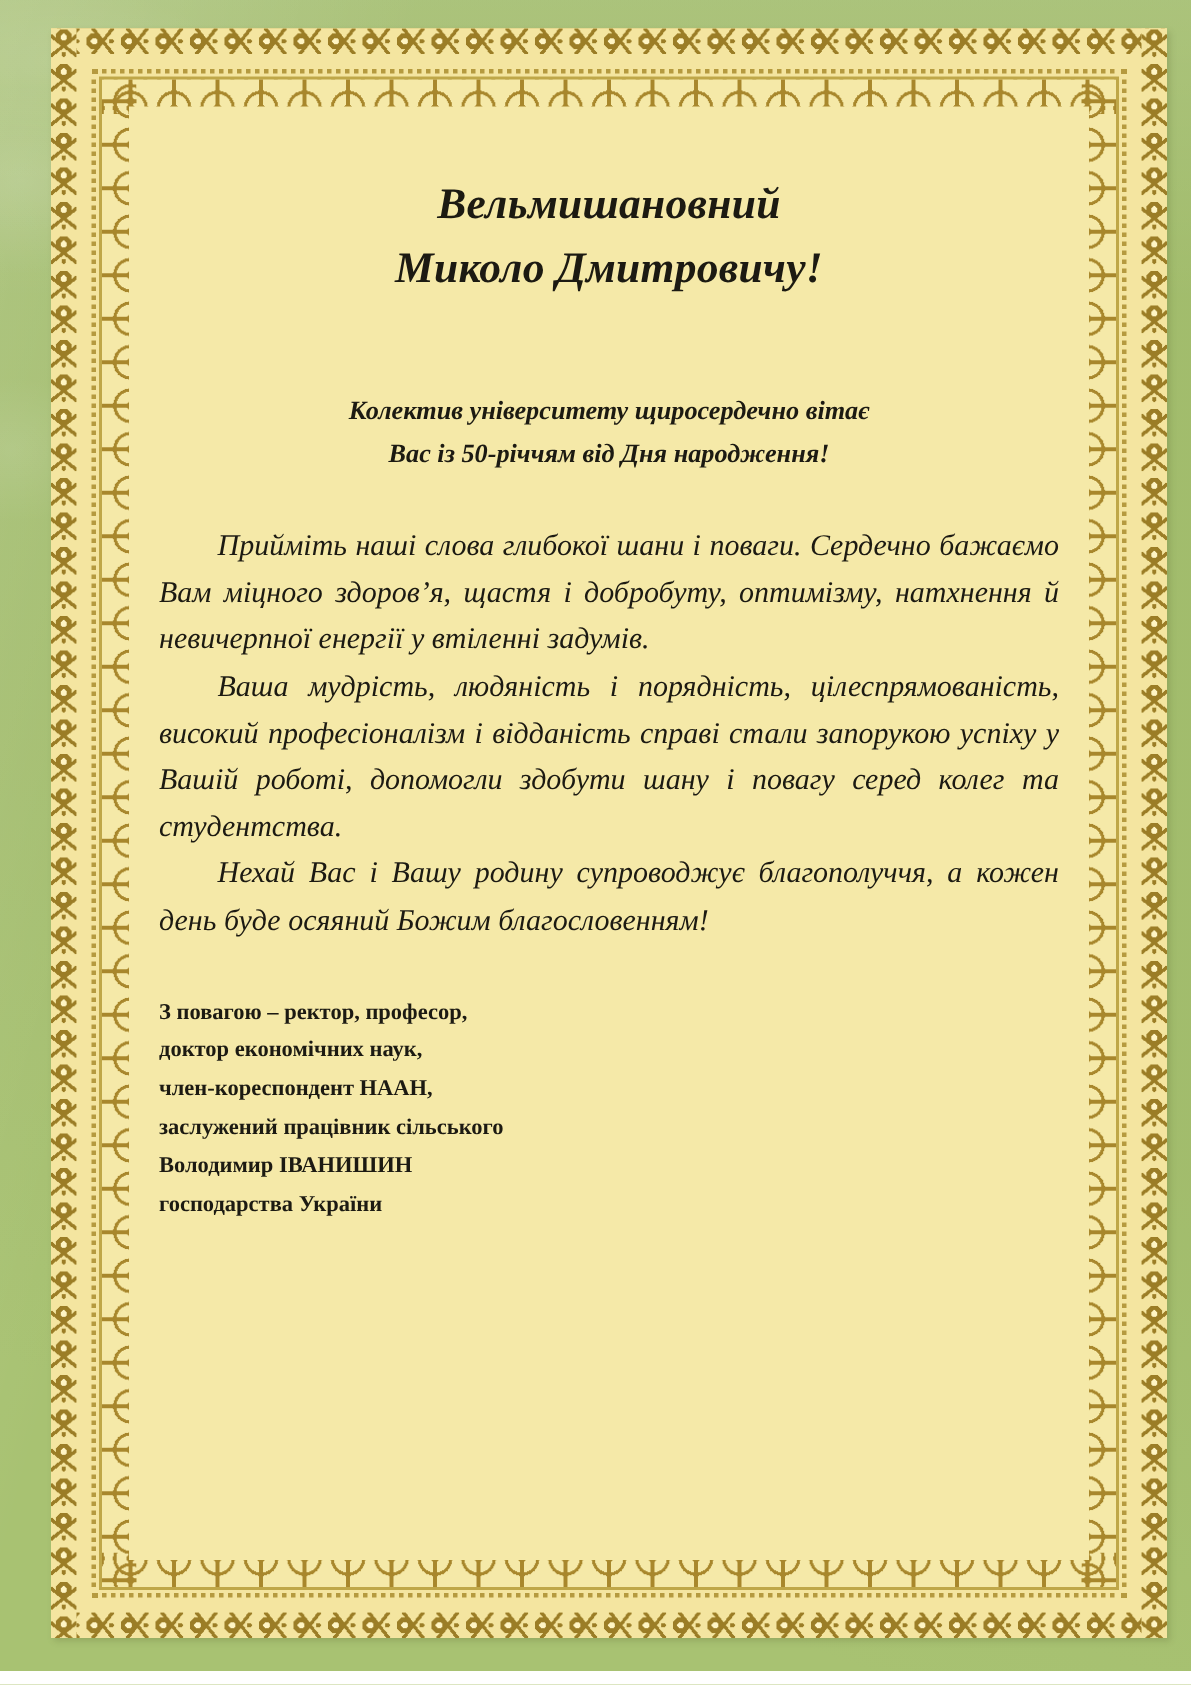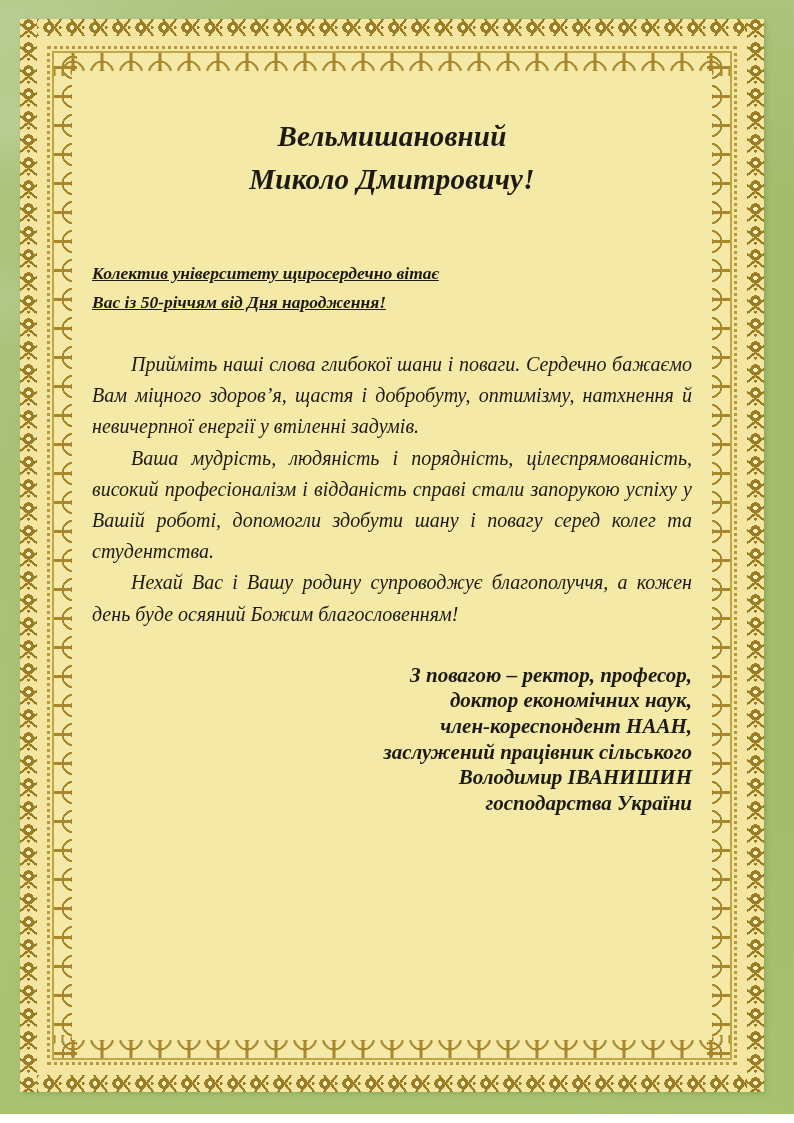--- a/index.html
+++ b/index.html
@@ -40,21 +40,21 @@
   .bottom-white-strip {
     position: absolute;
     left: 0; right: 0; bottom: 0;
     height: 9px;
     background: #ffffff;
   }
 
   
   .certificate {
     position: absolute;
-    left: 20px;
+    left: 34px;
     top: 19px;
     width: 744px;
     height: 1073px;
     box-sizing: border-box;
     background: #f5e9a8;
     box-shadow: 2px 2px 4px rgba(90,100,50,0.25);
   }
 
   
   .frame-outer {
@@ -188,23 +188,22 @@
   .title-line {
     font-size: 29px;
     font-weight: bold;
     font-style: italic;
     line-height: 43px;
     letter-spacing: .2px;
     white-space: nowrap;
   }
 
   .subtitle-block {
-    text-align: left;
+    text-align: center;
     margin-top: 58px;
-    text-decoration: underline;
   }
   .subtitle-line {
     font-size: 17.5px;
     font-weight: bold;
     font-style: italic;
     line-height: 29px;
     white-space: nowrap;
   }
 
   .body-block {
@@ -217,25 +216,24 @@
     text-align: justify;
     text-indent: 39px;
     margin: 0;
     hyphens: none;
   }
 
   .sign-block {
     margin-top: 33px;
   }
   .sign-line {
-    font-size: 21px;
+    font-size: 15px;
     font-weight: bold;
-    font-style: italic;
     line-height: 25.6px;
-    text-align: right;
+    text-align: left;
     white-space: nowrap;
   }
 </style>
 </head>
 <body>
 
 <div class="page">
 
   <div class="green-texture"></div>
 

